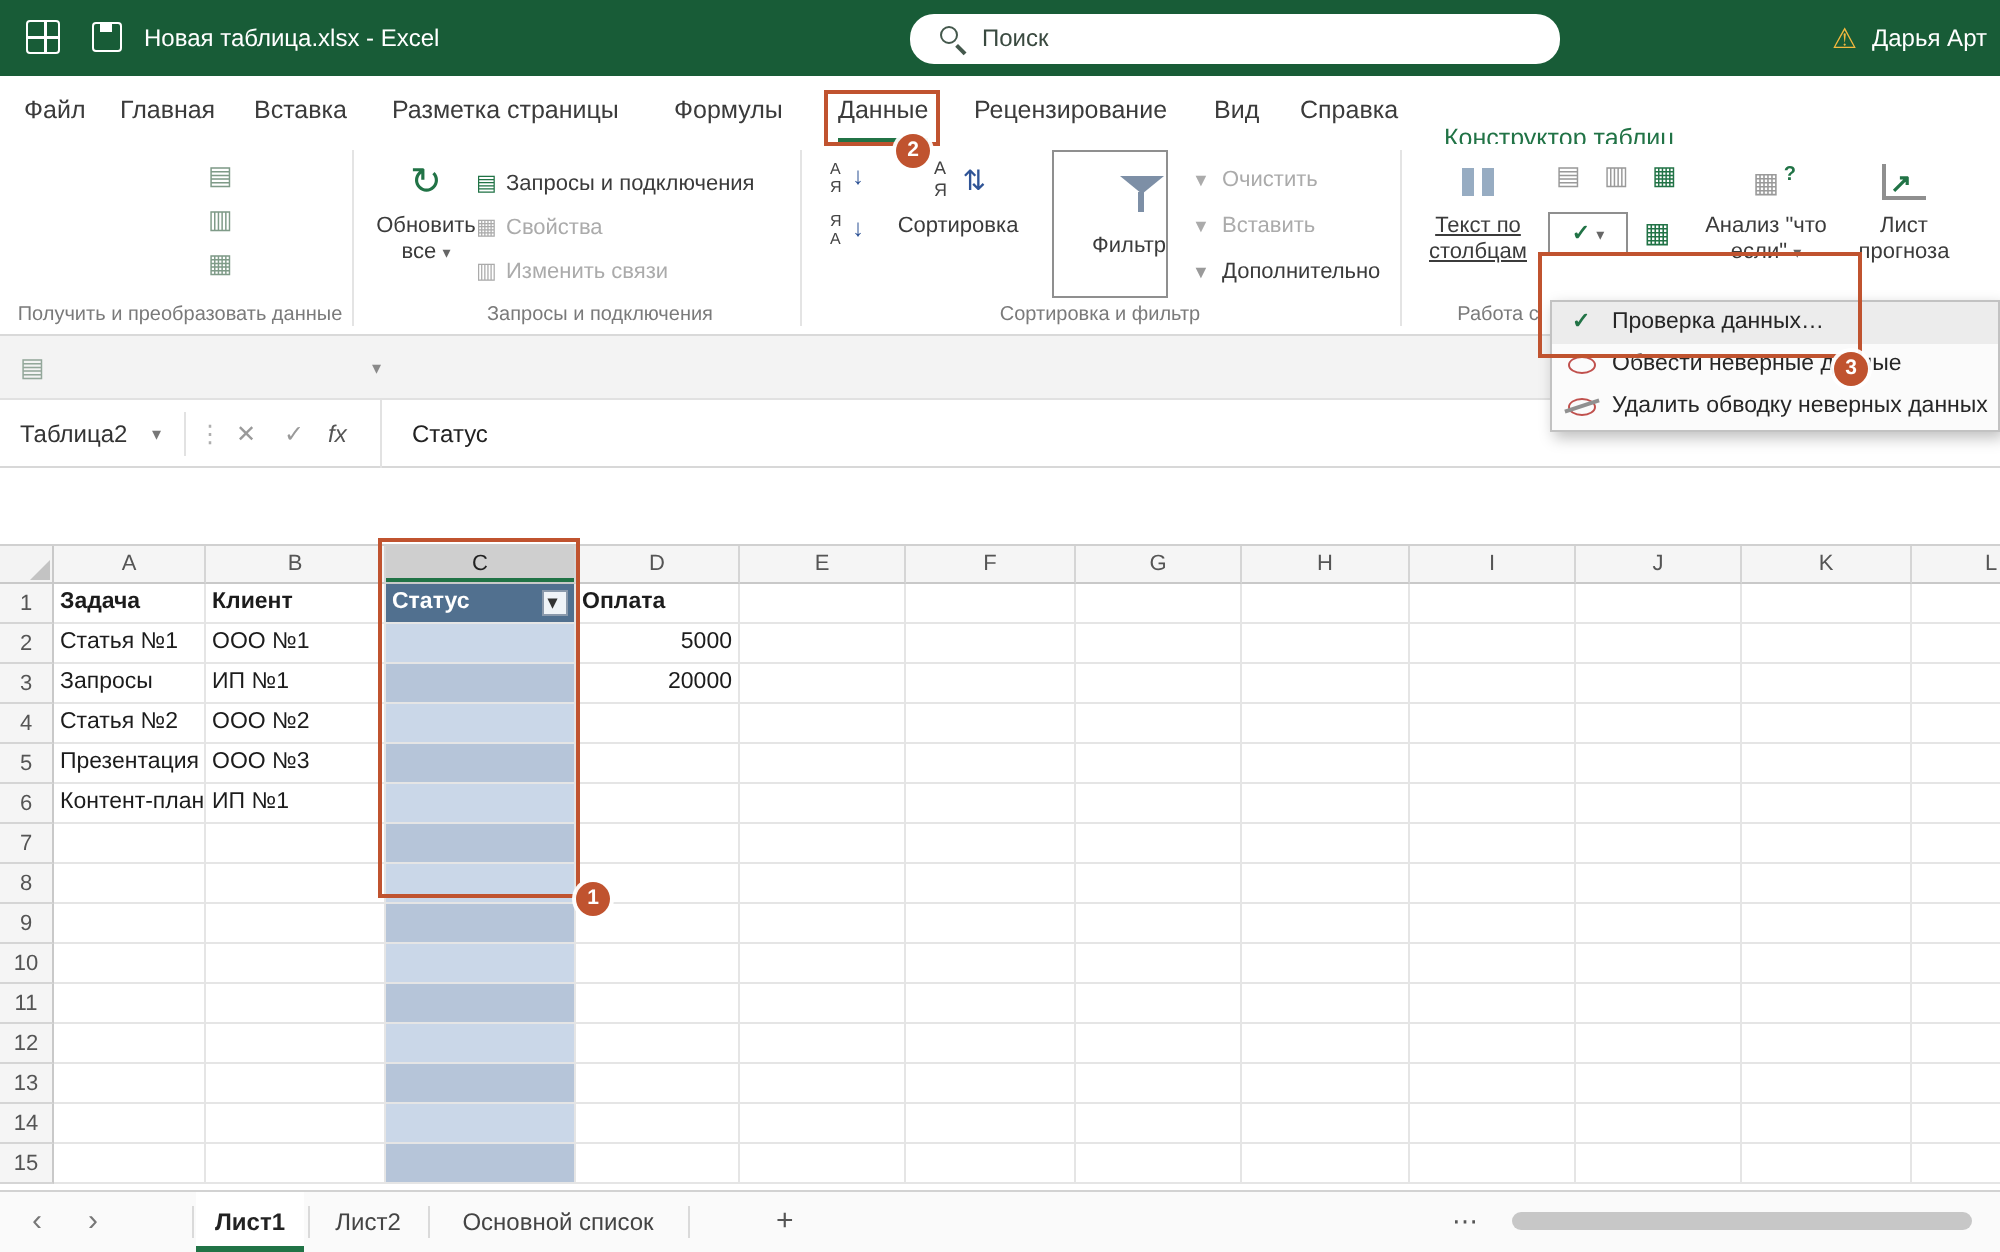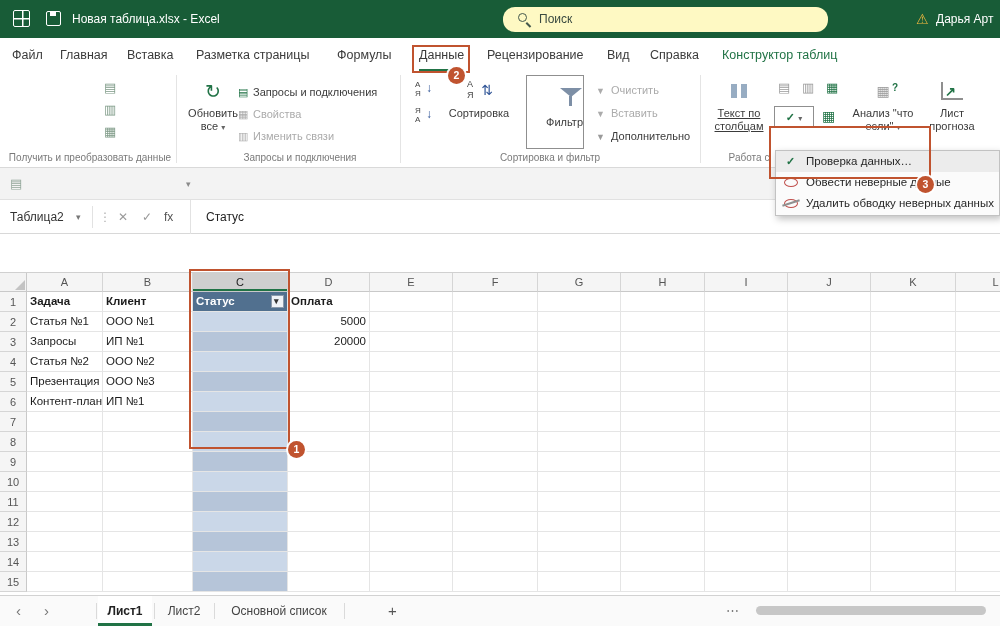--- a/index.html
+++ b/index.html
@@ -10,32 +10,32 @@
 body{font-family:"Liberation Sans",sans-serif;background:#888;}
 .screen{position:relative;width:1000px;height:626px;background:#fff;overflow:hidden;font-family:"Liberation Sans",sans-serif;}
 
 
 .titlebar{position:absolute;left:0;top:0;width:1000px;height:38px;background:var(--title);}
 .app-ic{position:absolute;left:13px;top:10px;width:17px;height:17px;border:1.5px solid #fff;border-radius:2px;
   background:linear-gradient(#fff,#fff) 58% 0/1.5px 100% no-repeat, linear-gradient(#fff,#fff) 0 55%/100% 1.5px no-repeat;}
 .save-ic{position:absolute;left:46px;top:11px;width:15px;height:15px;border:1.5px solid #fff;border-radius:2px;}
 .save-ic::after{content:"";position:absolute;left:3px;top:-1px;width:6px;height:5px;background:#fff;}
 .tb-title{position:absolute;left:72px;top:0;height:38px;line-height:38px;color:#fff;font-size:12px;white-space:nowrap;}
-.search{position:absolute;left:455px;top:7px;width:325px;height:25px;background:#fef9c3;border-radius:12px;margin-left:48px;}
+.search{position:absolute;left:455px;top:7px;width:325px;height:25px;background:#ffffff;border-radius:12px;}
 .mag{position:absolute;left:15px;top:6px;width:9px;height:9px;border:1.5px solid #44584C;border-radius:50%;}
 .mag::after{content:"";position:absolute;left:8px;top:8px;width:6px;height:1.5px;background:#44584C;transform:rotate(45deg);transform-origin:left top;}
 .search-txt{position:absolute;left:36px;top:0;height:25px;line-height:25px;font-size:12px;color:#3A4A40;}
 .warn{position:absolute;left:916px;top:0;height:38px;line-height:38px;color:#F5B93F;font-size:14px;}
 .user{position:absolute;left:936px;top:0;height:38px;line-height:38px;color:#fff;font-size:12px;white-space:nowrap;}
 
 
 .menubar{position:absolute;left:0;top:38px;width:1000px;height:34px;background:#fff;}
 .rtab{position:absolute;top:0;height:34px;line-height:34px;font-size:12.5px;color:#3b3b3b;white-space:nowrap;cursor:default;}
 .rtab.active{box-shadow:inset 0 -3px 0 var(--green);}
-.rtab.ctx{color:var(--green);}
+.rtab.ctx{color:var(--green);margin-top:14px;}
 .mt0{left:12px}.mt1{left:60px}.mt2{left:127px}.mt3{left:196px}.mt4{left:337px}
 .mt5{left:419px}.mt6{left:487px}.mt7{left:607px}.mt8{left:650px}.mt9{left:722px}
 
 
 .ribbon{position:absolute;left:0;top:72px;width:1000px;height:96px;background:#fff;border-bottom:1px solid #D9D9D9;}
 .vsep{position:absolute;top:3px;width:1px;height:88px;background:#E4E4E4;}
 .vs1{left:176px}.vs2{left:400px}.vs3{left:700px}
 .bigbtn{position:absolute;top:3px;height:74px;text-align:center;font-size:11px;color:#3b3b3b;}
 .bigbtn .ic{height:32px;display:flex;align-items:center;justify-content:center;}
 .bb-line{display:block;line-height:13px;white-space:nowrap;}
@@ -91,21 +91,21 @@
 .sb-ic{position:absolute;left:10px;top:0;line-height:32px;font-size:13px;color:#93A79A;}
 .sb-lbl{position:absolute;left:32px;top:0;line-height:32px;font-size:12px;color:#A2ABA6;}
 .sb-car{position:absolute;left:186px;top:0;line-height:32px;font-size:9px;color:#8a8a8a;}
 .frow{position:absolute;left:0;top:200px;width:1000px;height:34px;background:#fff;border-bottom:1px solid #D8D8D8;}
 .nb{position:absolute;left:10px;line-height:34px;font-size:12px;color:#333;}
 .nb-car{position:absolute;left:76px;line-height:34px;font-size:9px;color:#777;}
 .fsep1{position:absolute;left:92px;top:6px;width:1px;height:22px;background:#E2E2E2;}
 .fdots{position:absolute;left:99px;line-height:34px;color:#AFAFAF;font-size:12px;}
 .fx-x{position:absolute;left:118px;line-height:34px;color:#9a9a9a;font-size:12px;}
 .fx-ok{position:absolute;left:142px;line-height:34px;color:#9a9a9a;font-size:12px;}
-.fx-fx{position:absolute;left:164px;line-height:34px;color:#555;font-size:12px;}
+.fx-fx{position:absolute;left:164px;line-height:34px;color:#555;font-size:12px;font-style:italic;}
 .fsep2{position:absolute;left:190px;top:0;width:1px;height:34px;background:#E2E2E2;}
 .fval{position:absolute;left:206px;line-height:34px;font-size:12px;color:#222;}
 
 
 #grid{position:absolute;left:0;top:272px;width:1000px;height:320px;border-top:1px solid #D0D0D0;background:#fff;}
 .corner{position:absolute;left:0;top:0;width:27px;height:19px;background:#F3F3F3;border-right:1px solid #C9C9C9;border-bottom:1px solid #C9C9C9;}
 .corner::after{content:"";position:absolute;right:1px;bottom:1px;border-left:10px solid transparent;border-bottom:10px solid #C3C3C3;}
 .ch{position:absolute;top:0;height:19px;background:#F5F5F5;border-right:1px solid #D5D5D5;border-bottom:1px solid #C9C9C9;font-size:11px;color:#555;text-align:center;line-height:18px;}
 .ch.sel{background:#CFCFCF;box-shadow:inset 0 -2px 0 var(--green);color:#222;}
 .rh{position:absolute;left:0;width:27px;height:20px;background:#F5F5F5;border-right:1px solid #C9C9C9;border-bottom:1px solid #D5D5D5;font-size:11px;color:#555;text-align:center;line-height:20px;}

